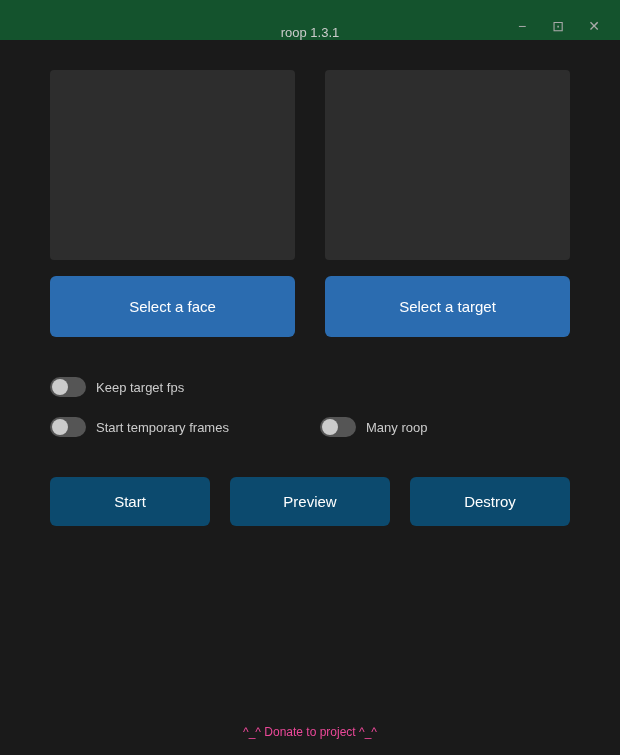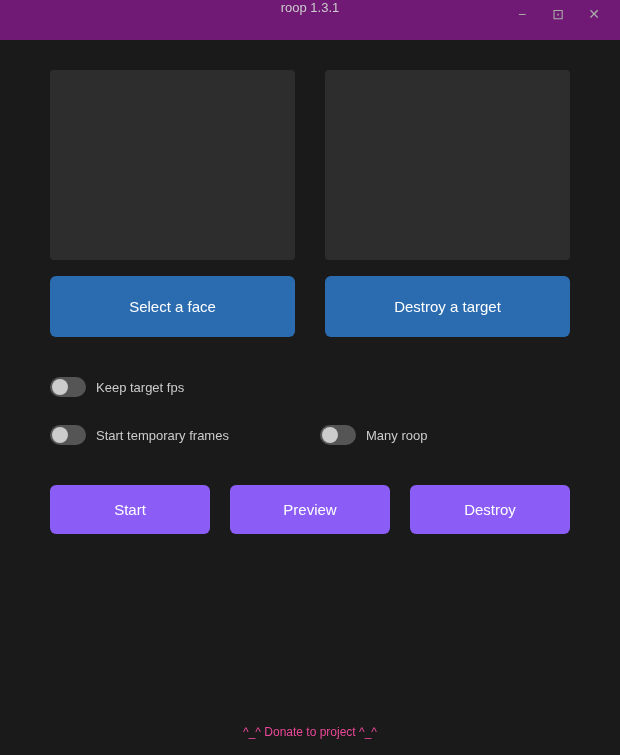--- a/index.html
+++ b/index.html
@@ -13,24 +13,24 @@
       height: 755px;
       background: #1a1a1a;
       font-family: -apple-system, BlinkMacSystemFont, 'Segoe UI', sans-serif;
       color: #ffffff;
       overflow: hidden;
       display: flex;
       flex-direction: column;
     }
 
     .title-bar {
-      background: #701a75;
+      background: #14532d;
       height: 40px;
       display: flex;
-      align-items: flex-start;
+      align-items: flex-end;
       justify-content: space-between;
       padding: 0 12px;
       flex-shrink: 0;
     }
 
     .title-bar-title {
       position: absolute;
       left: 50%;
       transform: translateX(-50%);
       font-size: 13px;
@@ -98,21 +98,21 @@
       border-radius: 6px;
       font-size: 15px;
       cursor: pointer;
       font-weight: 500;
     }
 
     .toggles-section {
       width: 100%;
       display: flex;
       flex-direction: column;
-      gap: 8px;
+      gap: 0px;
       margin-top: 10px;
       margin-bottom: 20px;
     }
 
     .toggles-row {
       display: flex;
       gap: 20px;
       width: 100%;
     }
 
@@ -159,21 +159,21 @@
       display: flex;
       gap: 20px;
       width: 100%;
       justify-content: center;
       margin-top: 10px;
     }
 
     .action-btn {
       flex: 1;
       padding: 16px 10px;
-      background: #8b5cf6;
+      background: #0c4a6e;
       color: #ffffff;
       border: none;
       border-radius: 6px;
       font-size: 15px;
       cursor: pointer;
       font-weight: 500;
     }
 
     .footer {
       text-align: center;
@@ -203,21 +203,21 @@
 
   <div class="panels-row">
 
     <div class="panel-col">
       <div class="image-placeholder"></div>
       <button class="select-btn">Select a face</button>
     </div>
 
     <div class="panel-col">
       <div class="image-placeholder"></div>
-      <button class="select-btn">Destroy a target</button>
+      <button class="select-btn">Select a target</button>
     </div>
   </div>
 
   <div class="toggles-section">
 
     <div class="toggles-row">
       <div class="toggle-item">
         <div class="toggle">
           <div class="toggle-track">
             <div class="toggle-thumb"></div>

